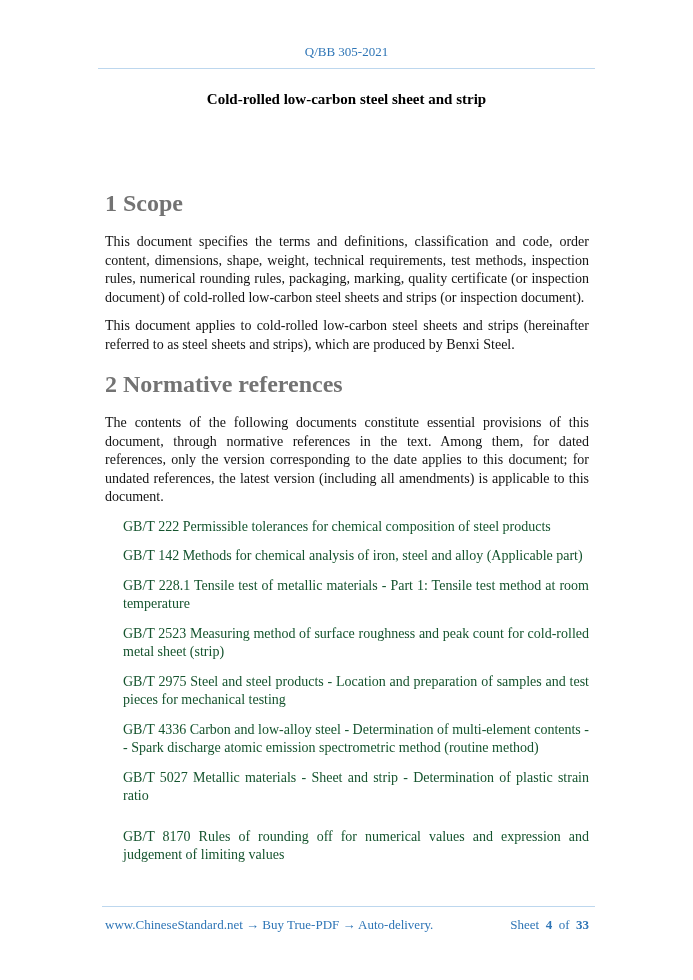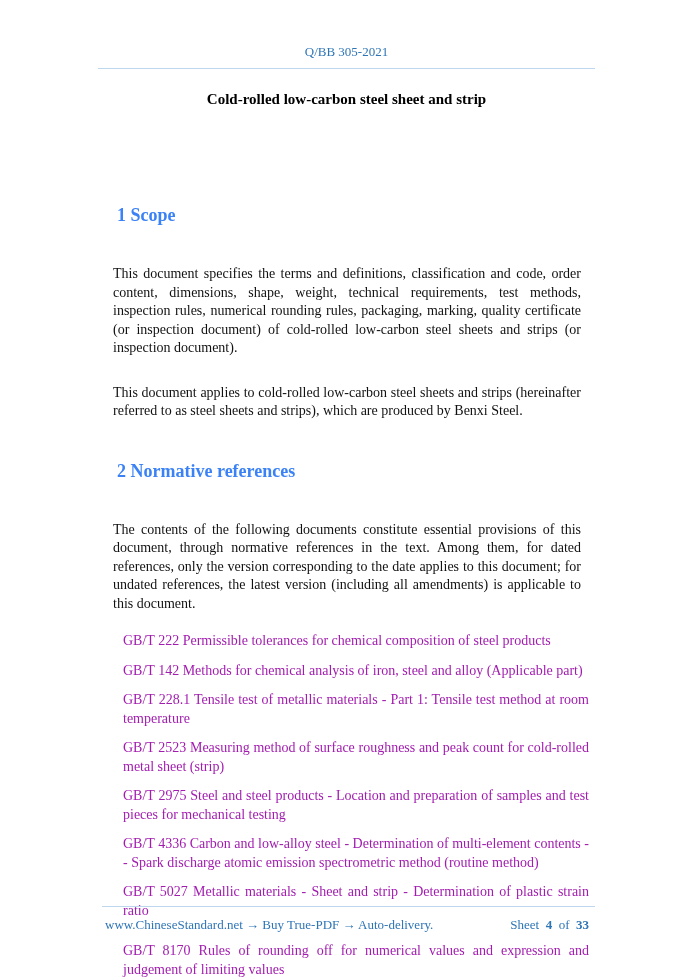--- a/index.html
+++ b/index.html
@@ -6,23 +6,23 @@
   body { width: 693px; height: 980px; position: relative; overflow: hidden;
          font-family: "Liberation Serif", "DejaVu Serif", serif; color: #111; }
   .page { position: absolute; left: 0; top: 0; width: 693px; height: 898px; }
   .running-header { position: absolute; top: 44px; left: 0; width: 693px; text-align: center;
          font-size: 13px; color: #2e75b6; }
   .header-rule { position: absolute; top: 68px; left: 98px; width: 497px; height: 0;
          border-top: 1px solid #bdd7ee; }
   .doc-title { position: absolute; top: 91px; left: 0; width: 693px; text-align: center;
          font-size: 15px; font-weight: bold; color: #000; }
   .content { position: absolute; left: 105px; top: 190px; width: 484px; }
-  h2 { font-size: 18px; font-weight: bold; margin: 12px; color: #3b82f6; line-height: 26px; }
-  p.body { font-size: 14px; line-height: 18.5px; margin: 8px; text-align: justify; color: #111; }
-  .ref { font-size: 14px; line-height: 18.5px; margin: 0 0 0 18px; text-align: justify; color: #a21caf; }
+  h2 { font-size: 24px; font-weight: bold; margin: 0; color: #737373; line-height: 26px; }
+  p.body { font-size: 14px; line-height: 18.5px; margin: 0; text-align: justify; color: #111; }
+  .ref { font-size: 14px; line-height: 18.5px; margin: 0 0 0 18px; text-align: justify; color: #14532d; }
   .footer-rule { position: absolute; top: 906px; left: 102px; width: 493px; height: 0;
          border-top: 1px solid #bdd7ee; }
   .footer { position: absolute; top: 917px; left: 105px; width: 484px; font-size: 13px; color: #2e75b6; }
   .footer a { color: #2e75b6; }
   .footer .page-num { position: absolute; right: 0; top: 0; }
   .footer .page-num b { font-weight: bold; }
 </style>
 </head>
 <body>
 

